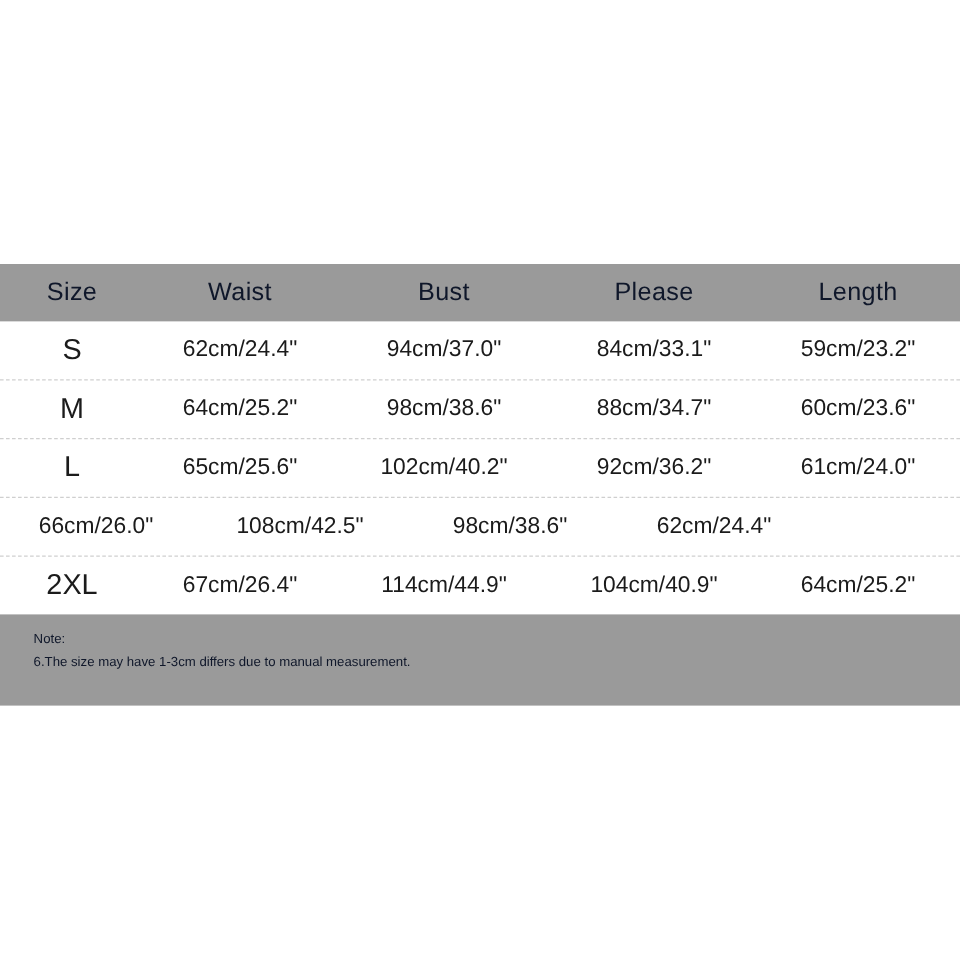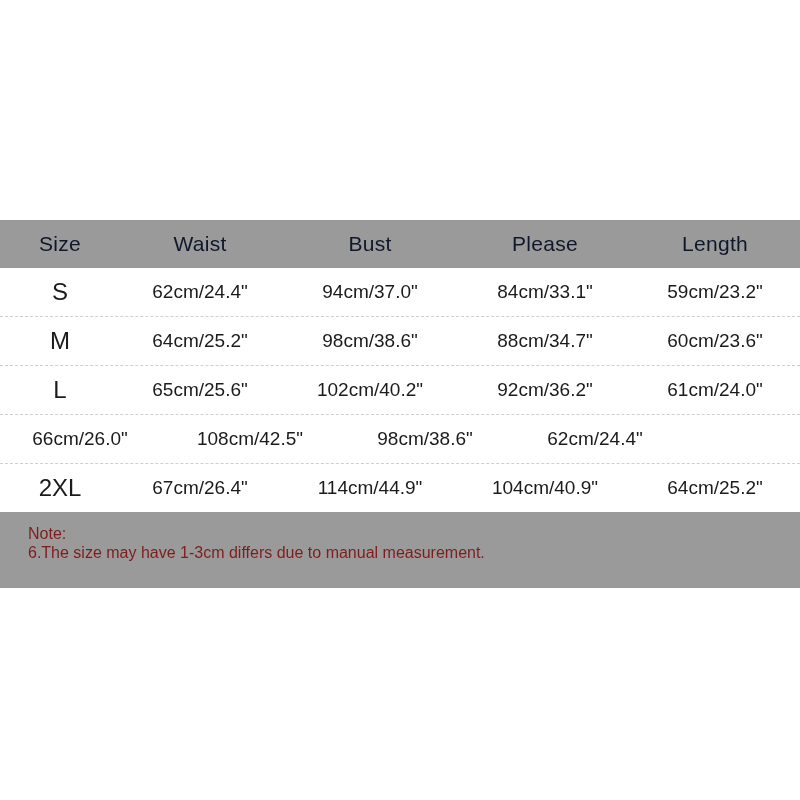--- a/index.html
+++ b/index.html
@@ -77,23 +77,23 @@
 
   
   .note-block {
     background: #9a9a9a;
     color: #ffffff;
     padding: 12px 28px 14px 28px;
     height: 76px;
     box-sizing: border-box;
   }
   .note-line {
-    font-size: 16px;
+    font-size: 11px;
     line-height: 19px;
-    color: #7f1d1d;
+    color: #0f172a;
   }
 </style>
 </head>
 <body>
 
 <div class="page">
 
   <div class="size-chart">
 
     <div class="chart-header">

